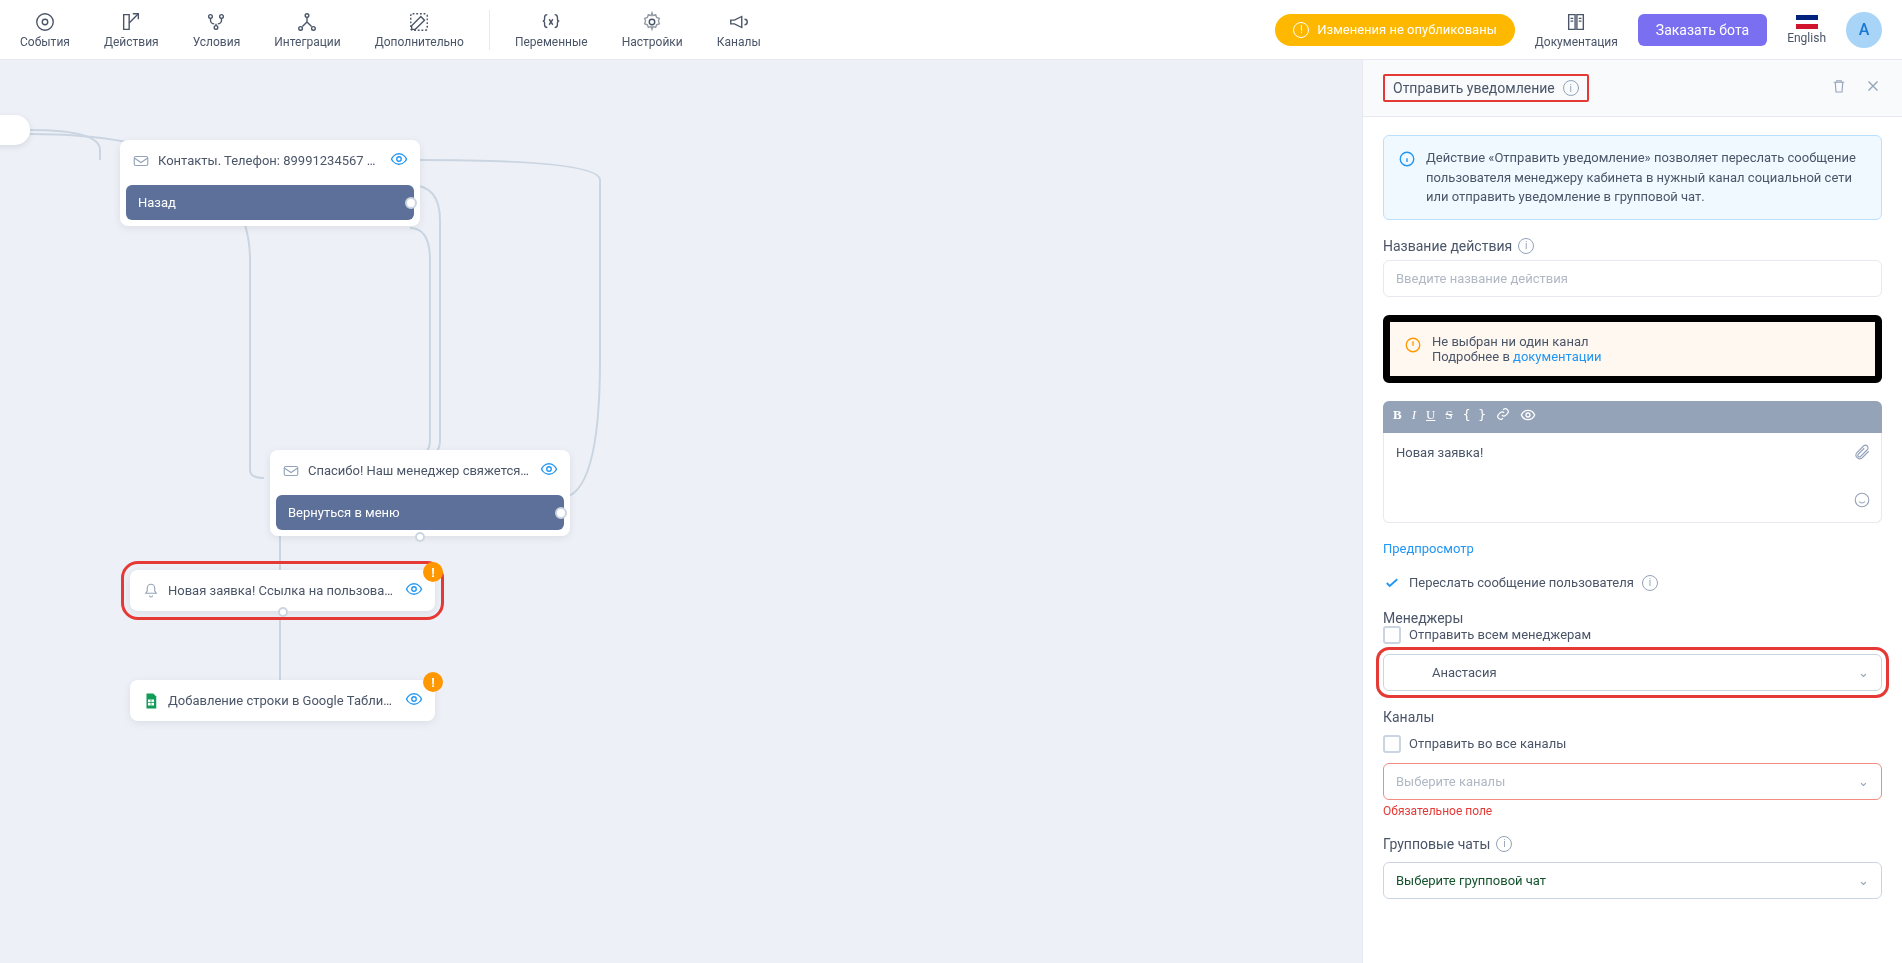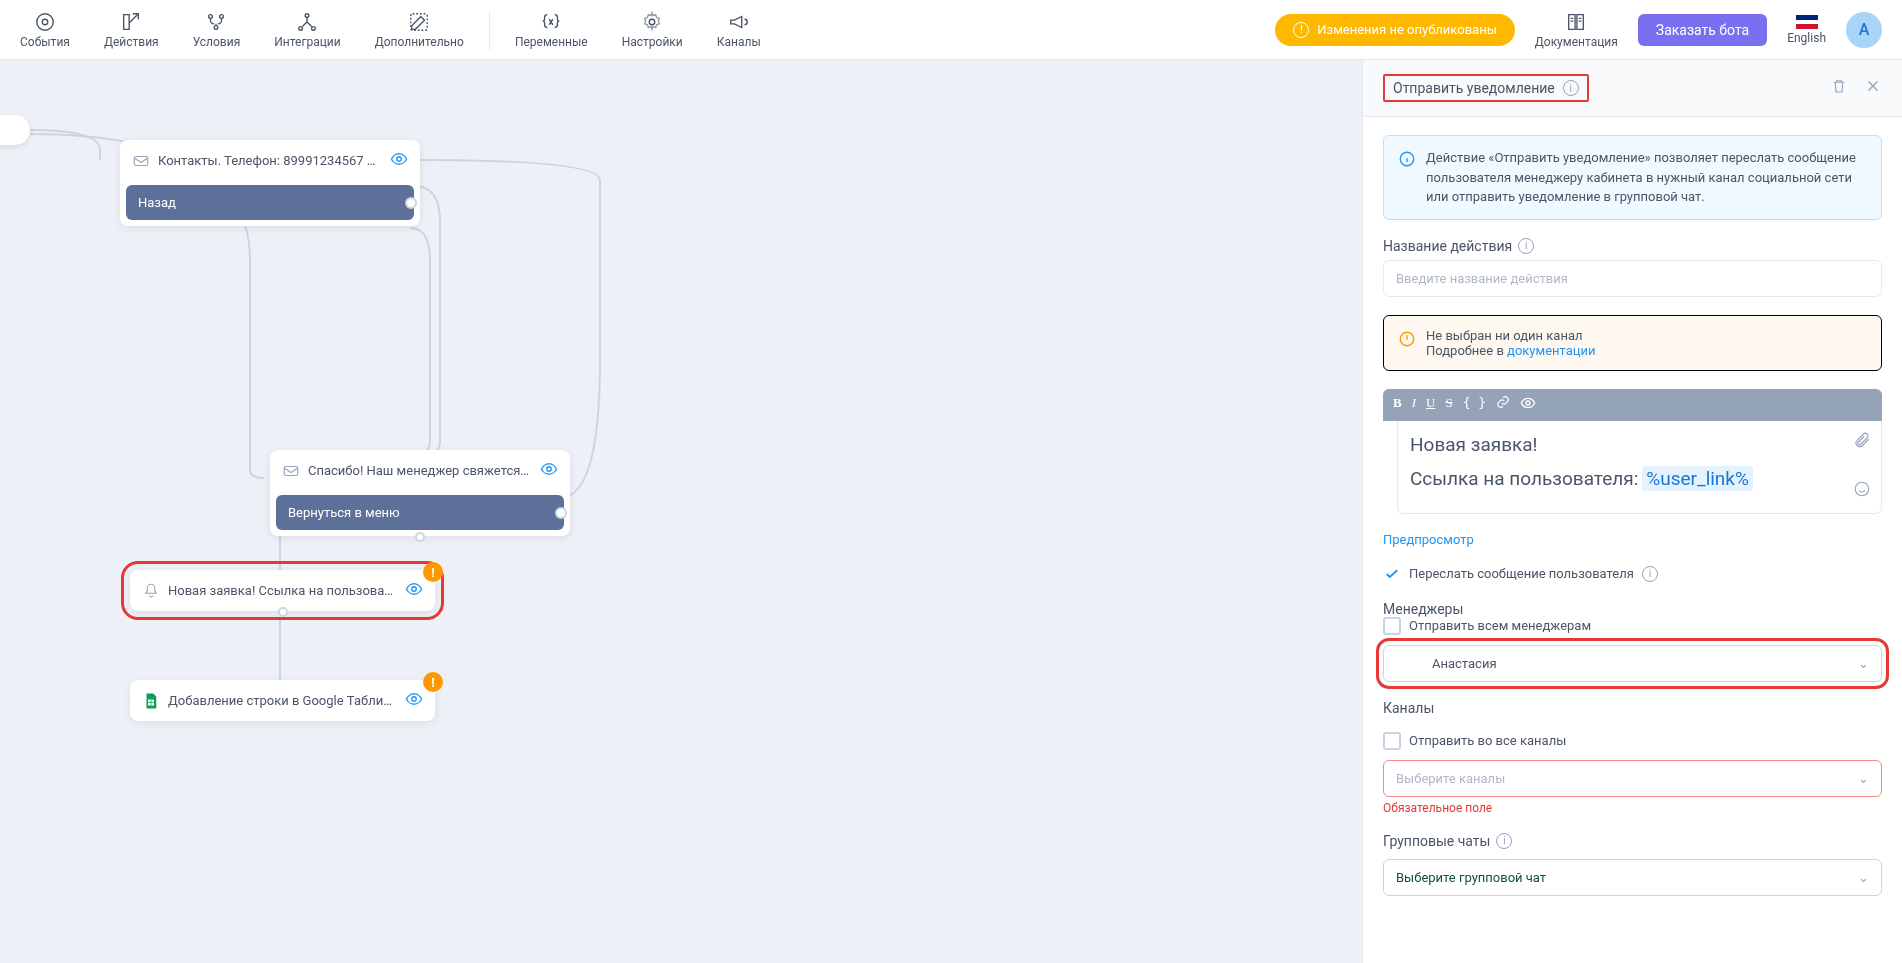--- a/index.html
+++ b/index.html
@@ -47,31 +47,31 @@
   .panel-title-wrap { display:flex; align-items:center; gap:8px; border:2px solid #e53935; padding:4px 8px; border-radius:2px;}
   .panel-title { font-size: 14px; color: #4a5568; }
   .panel-header .actions { margin-left: auto; display: flex; gap: 16px; color: #94a3b8; }
   .panel-header .actions span { cursor:pointer; }
 
   .panel-body { padding: 18px 20px; display: flex; flex-direction: column; gap: 18px; }
 
   .info-box { border: 1px solid #bae0ff; background: #f0f9ff; border-radius: 6px; padding: 12px 14px; display: flex; gap: 10px; font-size: 13px; color: #4a5568; line-height: 1.5; }
   .info-box .iicon { color:#2196f3; margin-top:2px; }
 
-  .warn-box { border: 1px solid #000000; background: #fff8f0; border-radius: 6px; padding: 12px 14px; display: flex; gap: 10px; font-size: 13px; color: #4a5568; }
+  .warn-box { border: 7px solid #000000; background: #fff8f0; border-radius: 6px; padding: 12px 14px; display: flex; gap: 10px; font-size: 13px; color: #4a5568; }
   .warn-box .wicon { color:#ff9800; margin-top:2px; }
   .link { color:#2196f3; cursor:pointer; }
 
   .label-row { display: flex; align-items: center; gap: 6px; font-size: 14px; color: #4a5568; }
   .text-input { width: 100%; border: 1px solid #e6e9ef; border-radius: 6px; padding: 10px 12px; font-size: 13px; color:#4a5568; margin-top:6px;}
   .text-input::placeholder { color: #b0b8c4; }
 
   .editor-toolbar { background: #94a3b8; border-radius: 6px 6px 0 0; padding: 6px 10px; display: flex; gap: 10px; color: #fff; font-size: 13px; }
   .editor-toolbar span { cursor:pointer; font-family: serif;}
-  .editor-area { border: 1px solid #e6e9ef; border-top: none; border-radius: 0 0 6px 6px; padding: 12px; font-size: 19px; color: #4a5568; position:relative; min-height:90px;margin-left:14px;}
+  .editor-area { border: 1px solid #e6e9ef; border-top: none; border-radius: 0 0 6px 6px; padding: 12px; font-size: 13px; color: #4a5568; position:relative; min-height:90px;}
   .editor-area .line { margin-bottom: 10px; display:flex; align-items:center; gap:4px; }
   .var-tag { background: #e3f2fd; color: #1976d2; padding: 1px 4px; border-radius: 3px; }
   .attach-ic, .emoji-ic { position:absolute; right:10px; color:#94a3b8; cursor:pointer;}
   .attach-ic { top:10px; }
   .emoji-ic { bottom:10px; }
 
   .preview-link { color: #2196f3; font-size: 13px; cursor: pointer; }
 
   .check-row { display: flex; align-items: center; gap: 8px; font-size: 13px; color: #4a5568; }
   .chk { width: 18px; height: 18px; border-radius:3px; display:flex;align-items:center;justify-content:center; }
@@ -344,24 +344,20 @@
         <span><svg width="14" height="14" viewBox="0 0 24 24" fill="none" stroke="currentColor" stroke-width="2">
               <path d="M10 14a5 5 0 007 0l3-3a5 5 0 00-7-7l-1 1M14 10a5 5 0 00-7 0l-3 3a5 5 0 007 7l1-1"></path>
             </svg></span>
         <span><svg width="16" height="16" viewBox="0 0 24 24" fill="none" stroke="currentColor" stroke-width="2">
               <path d="M2 12s3-7 10-7 10 7 10 7-3 7-10 7-10-7-10-7z"></path>
               <circle cx="12" cy="12" r="3"></circle>
             </svg></span>
       </div>
       <div class="editor-area">
         <div class="line">Новая заявка!</div>
-        <div class="line">
-          <span>Ссылка на пользователя: </span>
-          <span class="var-tag">%user_link%</span>
-        </div>
         <span class="attach-ic"><svg width="18" height="18" viewBox="0 0 24 24" fill="none" stroke="currentColor" stroke-width="1.5">
               <path d="M21 11l-9 9a5 5 0 01-7-7l9-9a3.5 3.5 0 015 5l-9 9a2 2 0 01-3-3l8-8"></path>
             </svg></span>
         <span class="emoji-ic"><svg width="18" height="18" viewBox="0 0 24 24" fill="none" stroke="currentColor" stroke-width="1.5">
               <circle cx="12" cy="12" r="9"></circle>
               <path d="M8 14s1.5 2 4 2 4-2 4-2M9 10h0M15 10h0"></path>
             </svg></span>
       </div>
     </div>
 
@@ -384,21 +380,21 @@
         <span>Отправить всем менеджерам</span>
       </div>
       <div class="select-box highlight" style="margin-top:10px;">
         <span>Анастасия</span>
         <span class="chev">⌄</span>
       </div>
     </div>
 
     <div>
       <div class="section-title">Каналы</div>
-      <div class="check-row" style="margin-top:16px;">
+      <div class="check-row" style="margin-top:10px;">
         <span class="chk off"></span>
         <span>Отправить во все каналы</span>
       </div>
       <div class="select-box error" style="margin-top:10px;">
         <span style="color:#b0b8c4;">Выберите каналы</span>
         <span class="chev">⌄</span>
       </div>
       <div class="err-text">Обязательное поле</div>
     </div>
 

